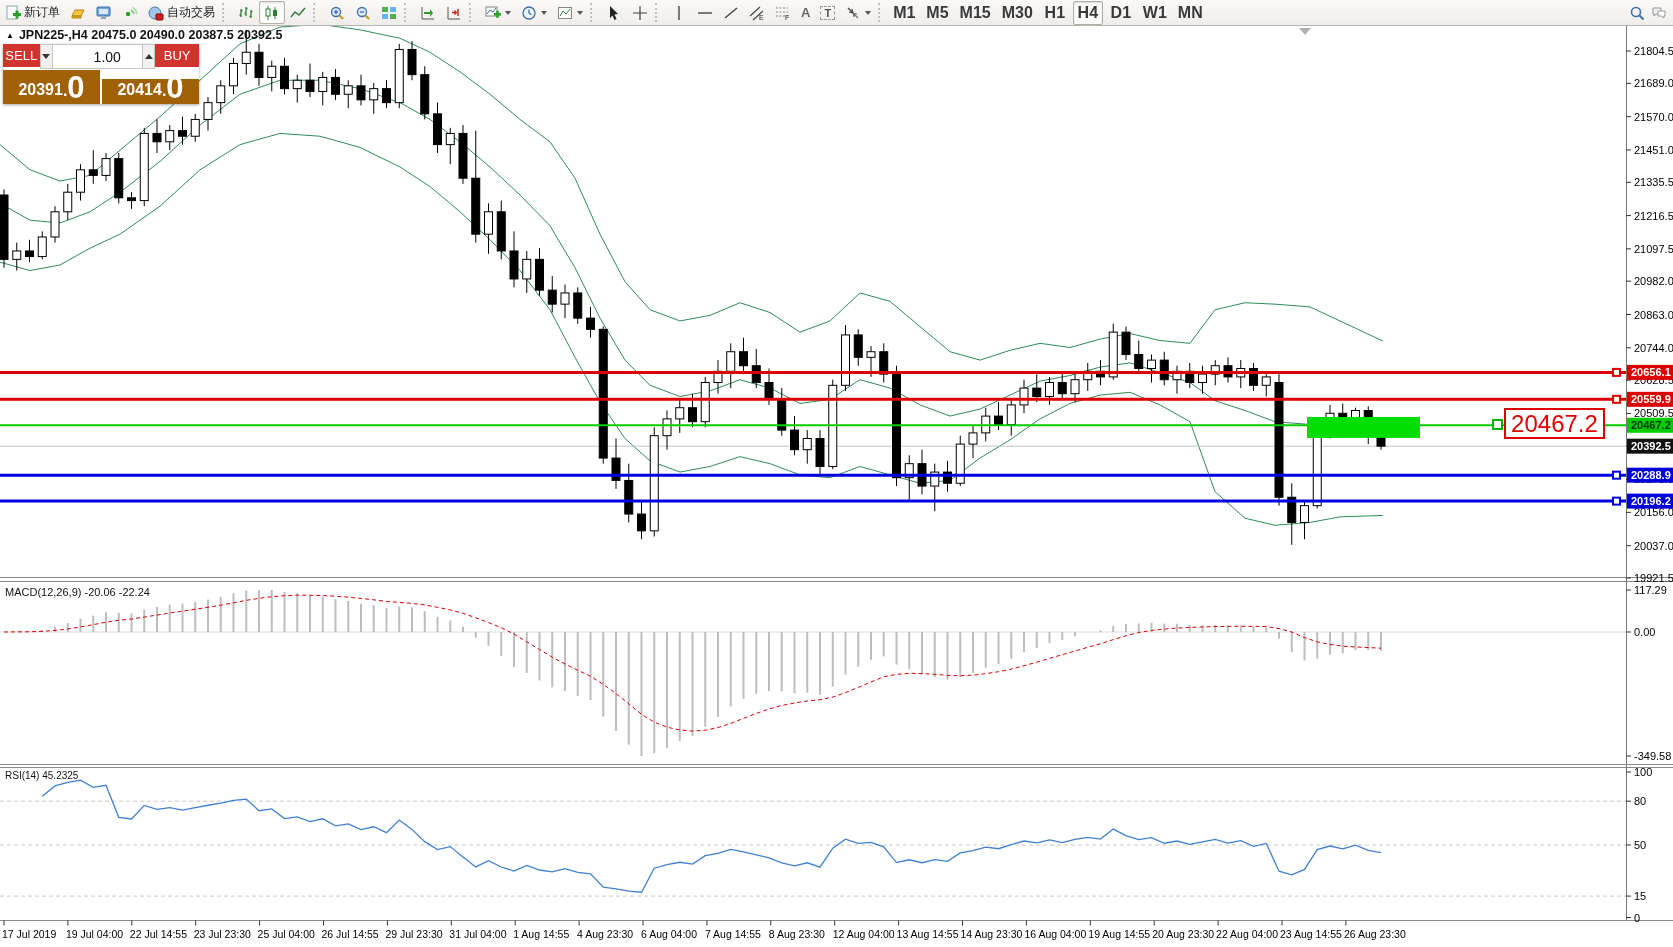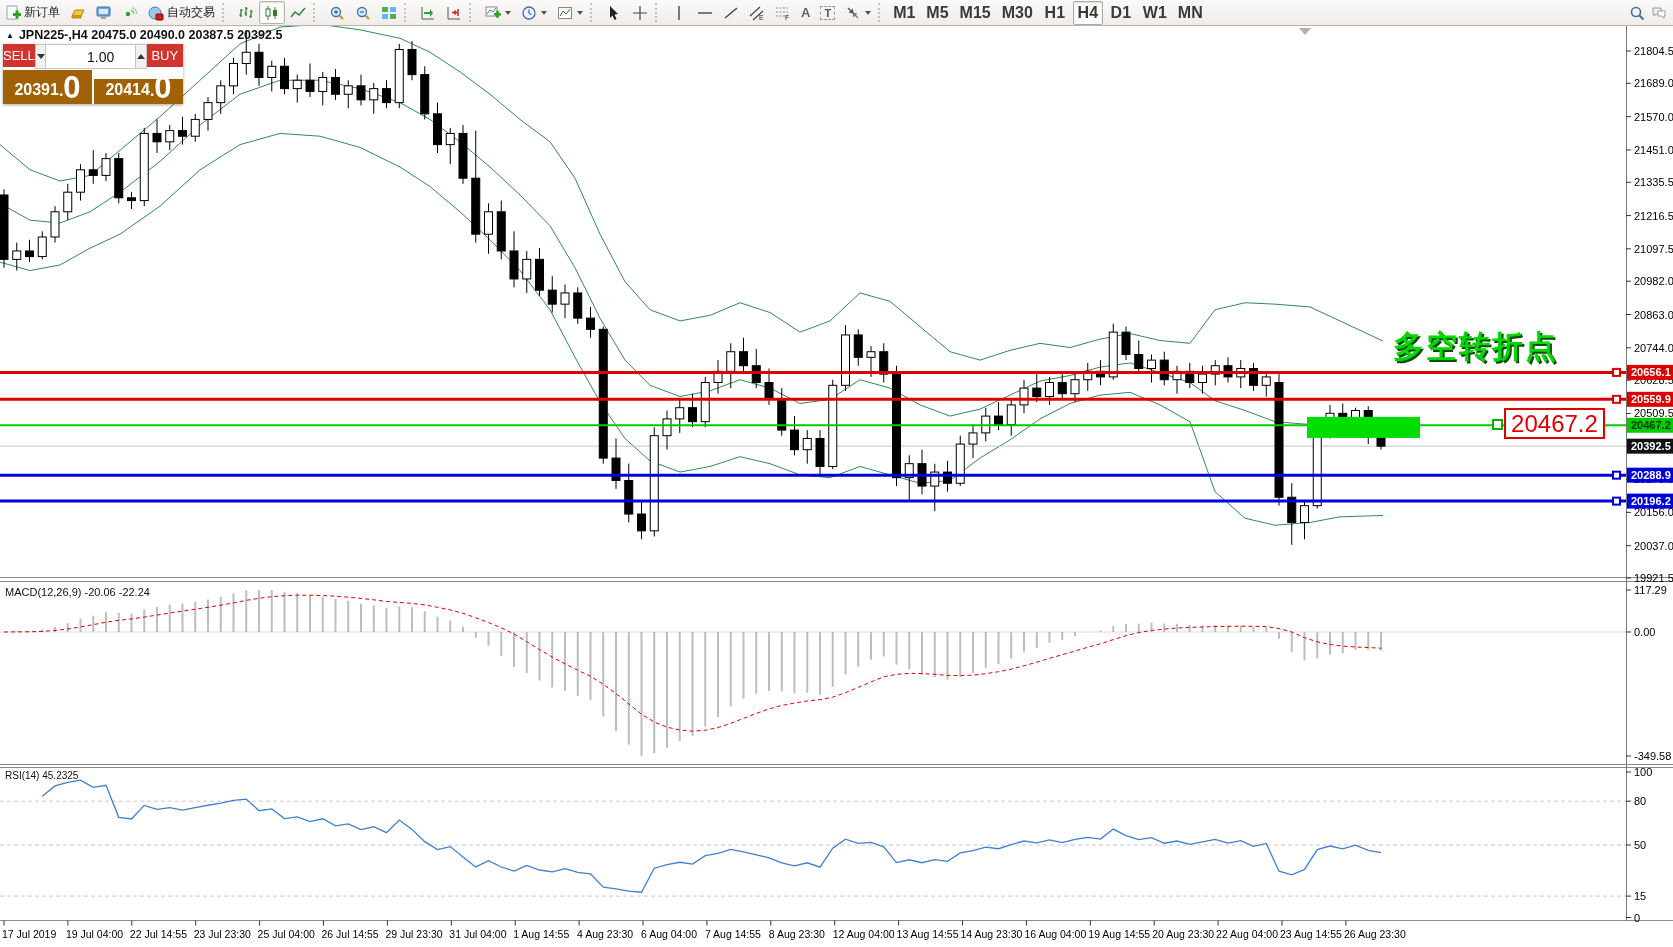--- a/index.html
+++ b/index.html
@@ -17,21 +17,21 @@
   .tf-btn.active{border:1px solid #b0aca7;background:#fdfdfb;box-shadow:inset 0 1px 2px rgba(0,0,0,.15);}
   #toolbar .right{margin-left:auto;display:flex;align-items:center;padding-right:6px;gap:6px;}
   
   #chart-area{position:absolute;left:0;top:25px;width:1673px;height:922px;background:#fff;}
   #chart-svg{position:absolute;left:0;top:0;}
   #symbol-line{position:absolute;left:6px;top:3px;font-size:12.5px;font-weight:bold;color:#111;z-index:10;display:flex;align-items:center;gap:5px;}
   #symbol-line .tri{font-size:8px;}
   #macd-label{position:absolute;left:5px;top:561px;font-size:11px;color:#111;z-index:10;}
   #rsi-label{position:absolute;left:5px;top:745px;font-size:10px;color:#111;z-index:10;}
   
-  #trade-widget{position:absolute;left:3px;top:19px;width:180px;z-index:20;
+  #trade-widget{position:absolute;left:3px;top:19px;width:196px;z-index:20;
     background:#fff;box-shadow:0 1px 3px rgba(0,0,0,.35);font-family:"Liberation Sans",sans-serif;}
   #tw-top{display:flex;height:25px;background:#fff;}
   .tw-btn{background:#d1332e;color:#fff;font-size:13px;display:flex;align-items:center;justify-content:center;}
   #tw-sell{width:45px;border-bottom:2px solid #fff;}
   #tw-buy{width:54px;border-bottom:2px solid #fff;}
   .tw-spin{width:14px;background:#f2f0ee;border:1px solid #c9c5c1;display:flex;align-items:center;justify-content:center;}
   .spin-up{width:0;height:0;border-left:4px solid transparent;border-right:4px solid transparent;border-bottom:5px solid #333;}
   .spin-dn{width:0;height:0;border-left:4px solid transparent;border-right:4px solid transparent;border-top:5px solid #333;}
   #tw-vol{width:68px;border:1px solid #c9c5c1;border-left:none;border-right:none;font-size:14px;text-align:right;padding:0 21px 0 0;outline:none;color:#111;font-family:"Liberation Sans",sans-serif;}
   #tw-bottom{display:flex;height:34px;margin-top:1px;}
@@ -747,17 +747,16 @@
           <span class="p1">20414</span>
             <span class="pd">.</span>
             <span class="p2">0</span>
         </div>
       </div>
     </div>
 
     <div id="macd-label">MACD(12,26,9) -20.06 -22.24</div>
     <div id="rsi-label">RSI(14) 45.2325</div>
 
-    <div id="cn-note">多空转折点</div>
     <div id="price-callout">20467.2</div>
     <div id="line-handle"></div>
   </div>
 </div>
 
 </body></html>

